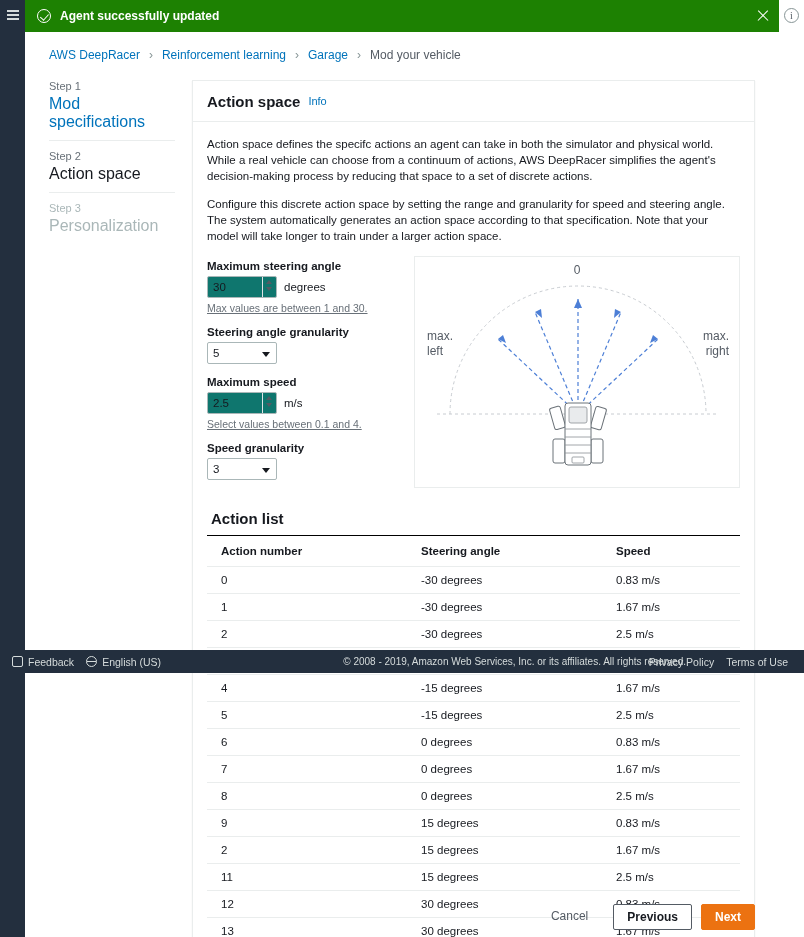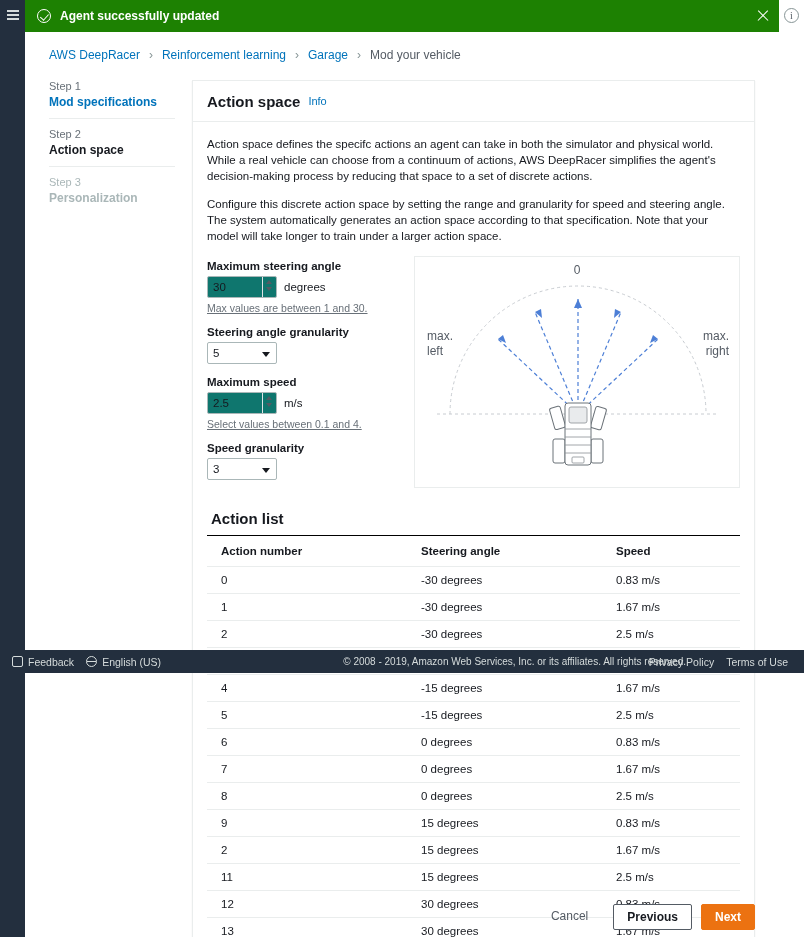--- a/index.html
+++ b/index.html
@@ -139,22 +139,22 @@
     left: 24px; top: 48px;
     width: 126px;
   }
   .step { padding-bottom: 9px; }
   .step-num {
     font-size: 11px;
     color: #687078;
     margin-bottom: 3px;
   }
   .step-label {
-    font-size: 12px;
-    font-weight: bold;
+    font-size: 16px;
+    font-weight: normal;
   }
   .step.done .step-label { color: #0073bb; cursor: pointer; }
   .step.active .step-label { color: #16191f; }
   .step.future .step-num,
   .step.future .step-label { color: #aab7b8; }
   .step-divider {
     border-bottom: 1px solid #eaeded;
     margin-bottom: 9px;
   }
 

